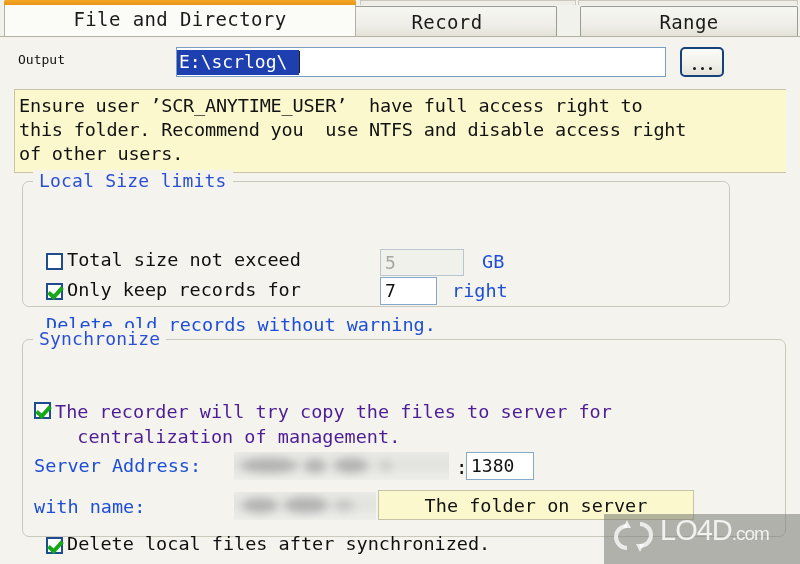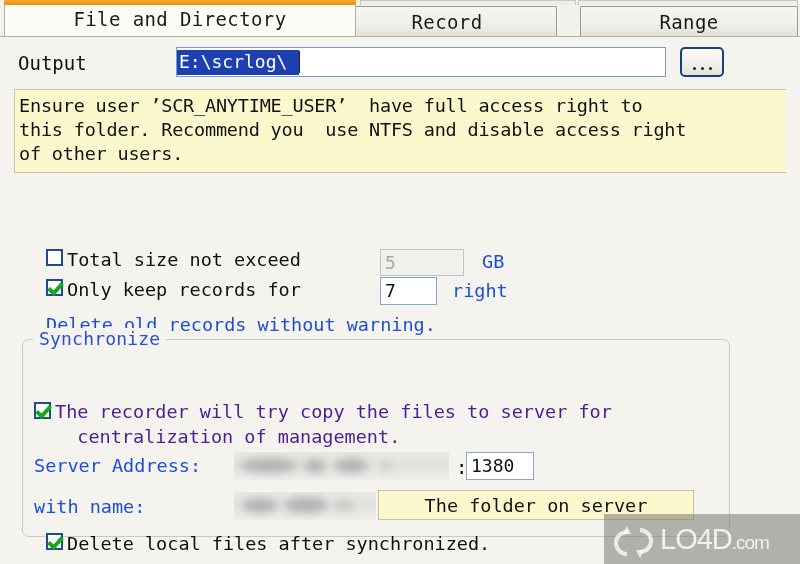--- a/index.html
+++ b/index.html
@@ -86,21 +86,21 @@
 
   
   .output-row {
     position: absolute;
     left: 0; top: 10px;
     width: 800px; height: 34px;
   }
   .lbl-output {
     position: absolute;
     left: 18px; top: 5px;
-    font-size: 19px;
+    font-size: 13px;
     color: #101010;
   }
   .output-input {
     position: absolute;
     left: 176px; top: 0;
     width: 490px; height: 30px;
     background: #ffffff;
     border: 1px solid #7a9fc4;
     box-sizing: border-box;
     display: flex;
@@ -164,21 +164,21 @@
   .group-title {
     position: absolute;
     top: -12px; left: 10px;
     padding: 0 6px;
     background: #f4f3ee;
     font-size: 18px;
     color: #2a4fd6;
     letter-spacing: 0.2px;
   }
   #grp-size { left: 22px; top: 144px; width: 708px; height: 126px; }
-  #grp-sync { left: 22px; top: 302px; width: 708px; height: 198px; }
+  #grp-sync { left: 22px; top: 302px; width: 764px; height: 198px; }
 
   
   .cb {
     width: 17px; height: 17px;
     border: 2px solid #1d4d8f;
     background: #ffffff;
     box-sizing: border-box;
     display: inline-block;
     position: relative;
     flex: none;
@@ -189,21 +189,21 @@
     left: 3px; top: -1px;
     width: 5px; height: 11px;
     border: solid #17a81a;
     border-width: 0 4px 4px 0;
     transform: rotate(42deg);
   }
 
   .row {
     position: absolute;
     display: flex;
-    align-items: flex-start;
+    align-items: flex-end;
   }
   .row-label {
     font-size: 18.5px;
     color: #101010;
     margin-left: 4px;
     white-space: pre;
   }
   .plain {
     position: absolute;
     font-size: 18.5px;
@@ -275,21 +275,21 @@
     color: #121212;
   }
 
   
   .watermark {
     position: absolute;
     left: 604px; top: 514px;
     width: 196px; height: 50px;
     background: rgba(120,122,116,0.55);
     display: flex;
-    align-items: center;
+    align-items: flex-start;
     padding-left: 10px;
     gap: 6px;
     box-sizing: border-box;
   }
   .wm-text {
     font-family: "Liberation Sans", sans-serif;
     font-size: 29px;
     color: rgba(255,255,255,0.82);
     letter-spacing: -1px;
   }
@@ -326,20 +326,23 @@
       <span class="dot"></span>
       <span class="dot"></span>
       <span class="dot"></span>
     </div>
   </div>
 
   <div class="notice">Ensure user ’SCR_ANYTIME_USER’  have full access right to
 this folder. Recommend you  use NTFS and disable access right
 of other users.</div>
 
+  <div class="group" id="grp-size">
+    <div class="group-title">Local Size limits</div>
+  </div>
 
   <div class="row" style="left:46px; top:212px;">
     <span class="cb"></span>
     <span class="row-label">Total size not exceed</span>
   </div>
   <div class="numbox disabled" style="left:380px; top:212px; width:84px; height:27px;">5</div>
   <div class="plain" style="left:482px; top:214px;">GB</div>
 
   <div class="row" style="left:46px; top:242px;">
     <span class="cb checked"></span>

